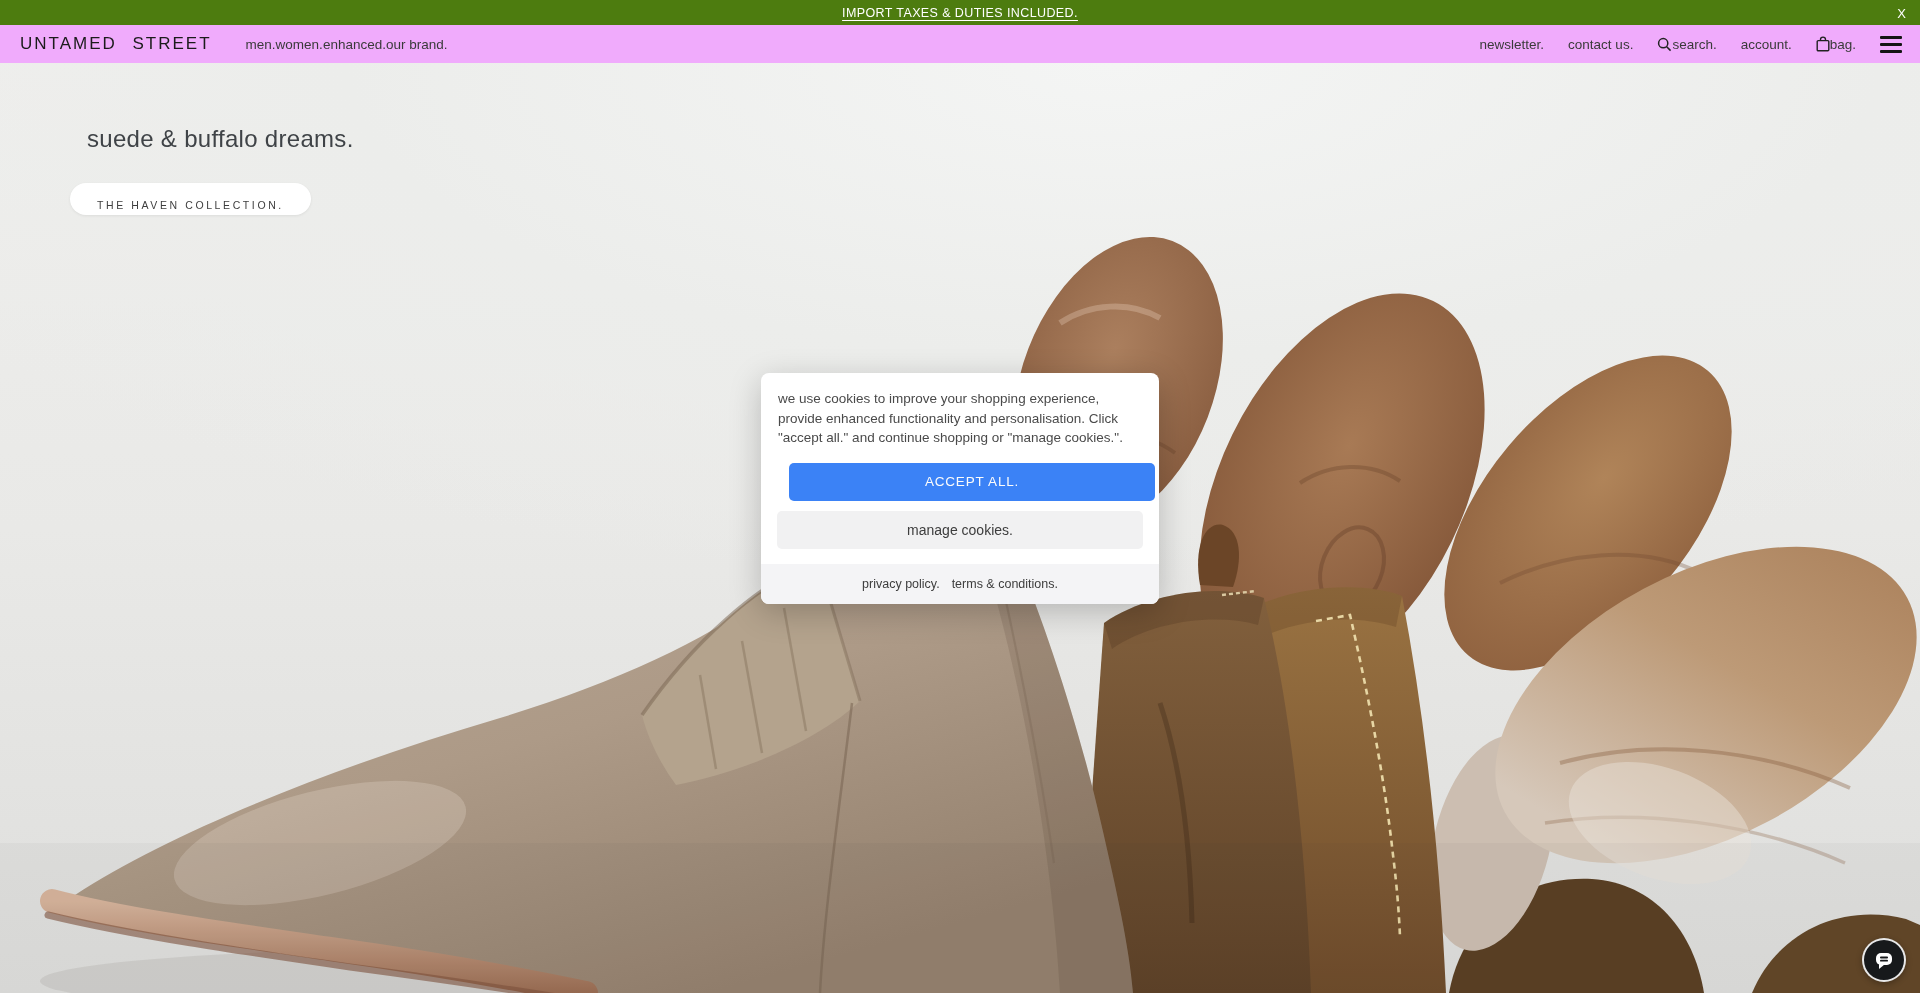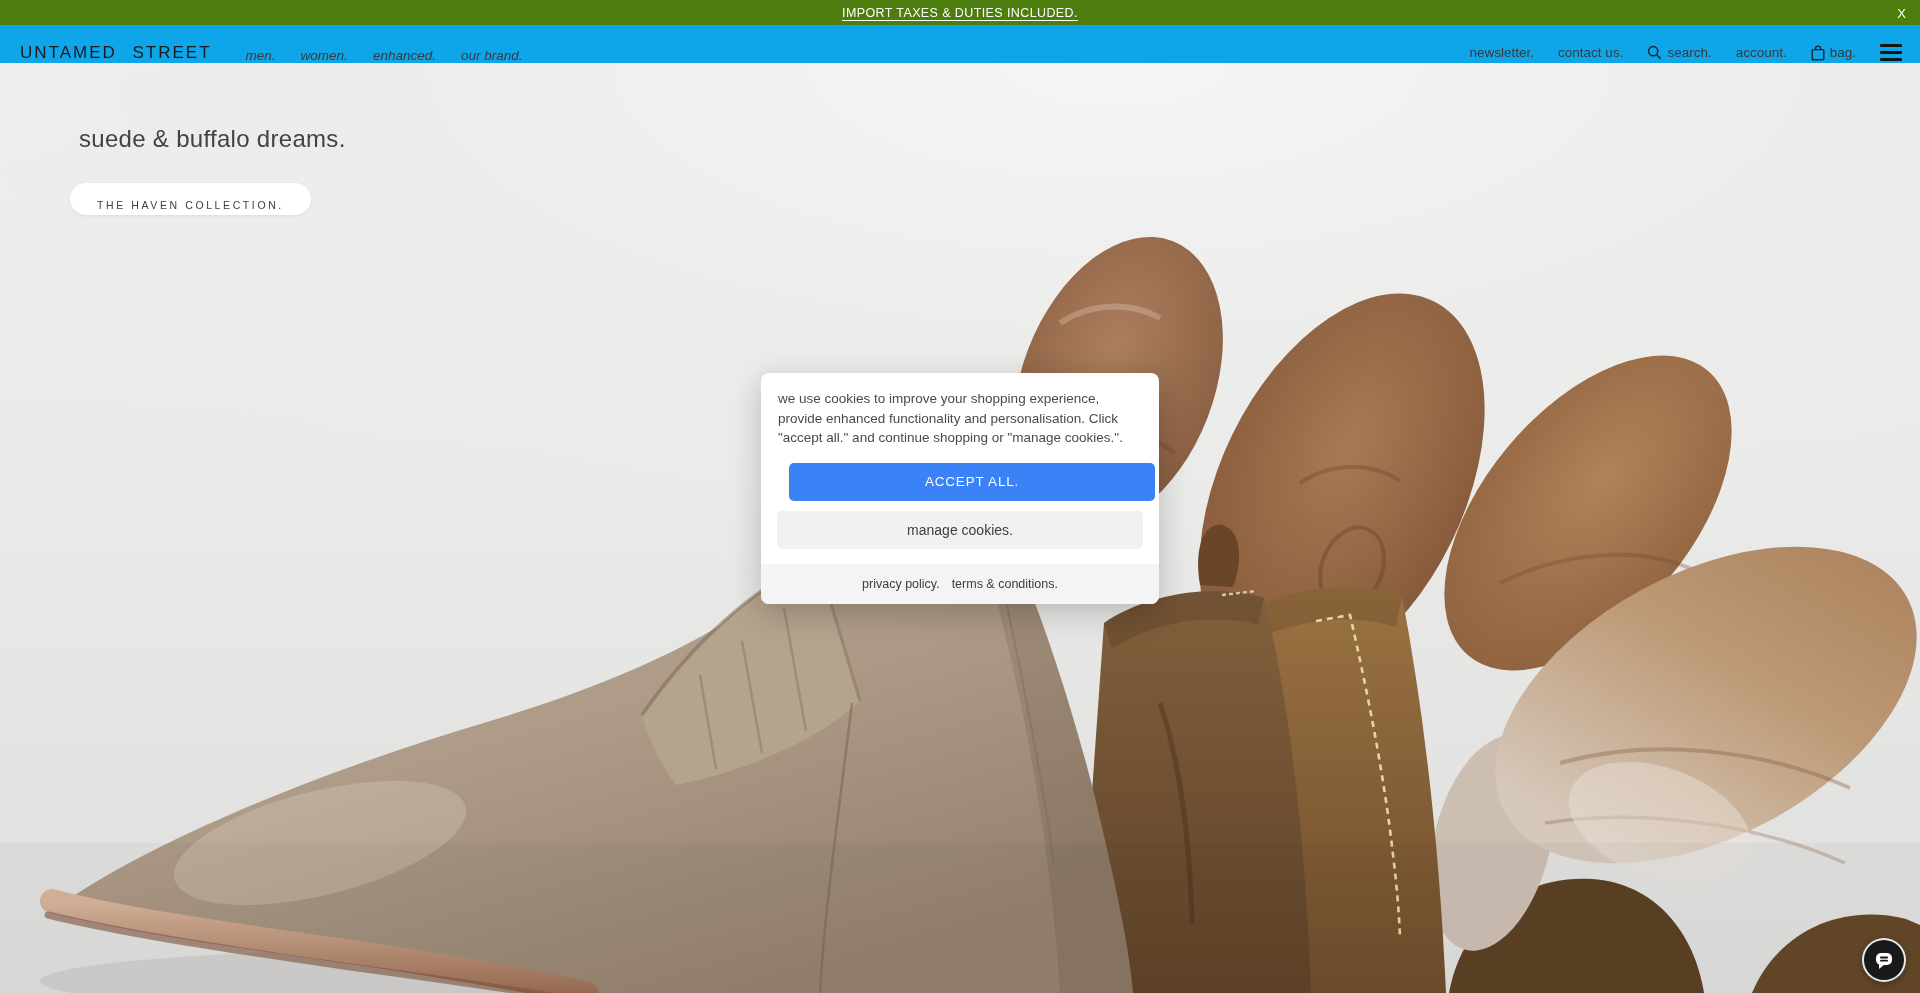--- a/index.html
+++ b/index.html
@@ -21,47 +21,47 @@
     text-decoration:underline; text-underline-offset:2.5px; cursor:pointer;
   }
   .banner-close {
     position:absolute; right:14px; top:50%; transform:translateY(-50%);
     font-size:13px; color:#fff; cursor:pointer; line-height:1;
   }
 
   
   .navbar {
     position:absolute; top:25px; left:0; right:0; height:38px;
-    background:#0ea5e9; display:flex; align-items:flex-end;
+    background:#f0abfc; display:flex; align-items:center;
     padding:0 18px 0 20px; color:#2e2e2e;
   }
   .logo {
     font-size:17px; letter-spacing:2px; word-spacing:9px; color:#1b1b1b;
     font-weight:400; cursor:pointer; white-space:nowrap;
   }
-  .nav-left { display:flex; list-style:none; gap:25px; margin-left:34px;font-style:italic; }
+  .nav-left { display:flex; list-style:none; margin-left:34px; }
   .nav-left li { font-size:13.5px; color:#3a3a3a; cursor:pointer; }
   .nav-right { margin-left:auto; display:flex; align-items:center; gap:24px; }
   .nav-right .nav-link { font-size:13.5px; color:#3a3a3a; cursor:pointer; }
-  .with-icon { display:flex; align-items:center; gap:5px; }
+  .with-icon { display:flex; align-items:center; }
   .with-icon svg { display:block; }
   .hamburger { width:22px; display:flex; flex-direction:column; gap:4px; cursor:pointer; padding:2px 0; }
   .hamburger span { display:block; height:3px; background:#141414; border-radius:1px; }
 
   
   .hero {
     position:absolute; top:63px; left:0; width:1920px; height:930px;
     background:
       radial-gradient(95% 75% at 58% 0%, #f4f5f4 0%, #ecedeb 42%, rgba(236,237,235,0) 75%),
       linear-gradient(180deg, #efefed 0%, #e9e9e7 50%, #dededc 100%);
     overflow:hidden;
   }
   .boots { position:absolute; left:0; bottom:0; width:1920px; height:930px; display:block; }
   .hero-heading {
-    position:absolute; left:79px; top:62px;
+    position:absolute; left:87px; top:62px;
     font-size:24px; font-weight:400; letter-spacing:.3px; color:#3f4347;
   }
   .hero-cta {
     position:absolute; left:70px; top:120px;
     height:31px; padding:16px 27px; border:none; border-radius:16px;
     background:#ffffff; color:#3e3e3e;
     font-family:"Liberation Sans", sans-serif;
     font-size:10.5px; letter-spacing:2.6px; cursor:pointer;
     box-shadow:0 1px 3px rgba(0,0,0,.07);
   }

